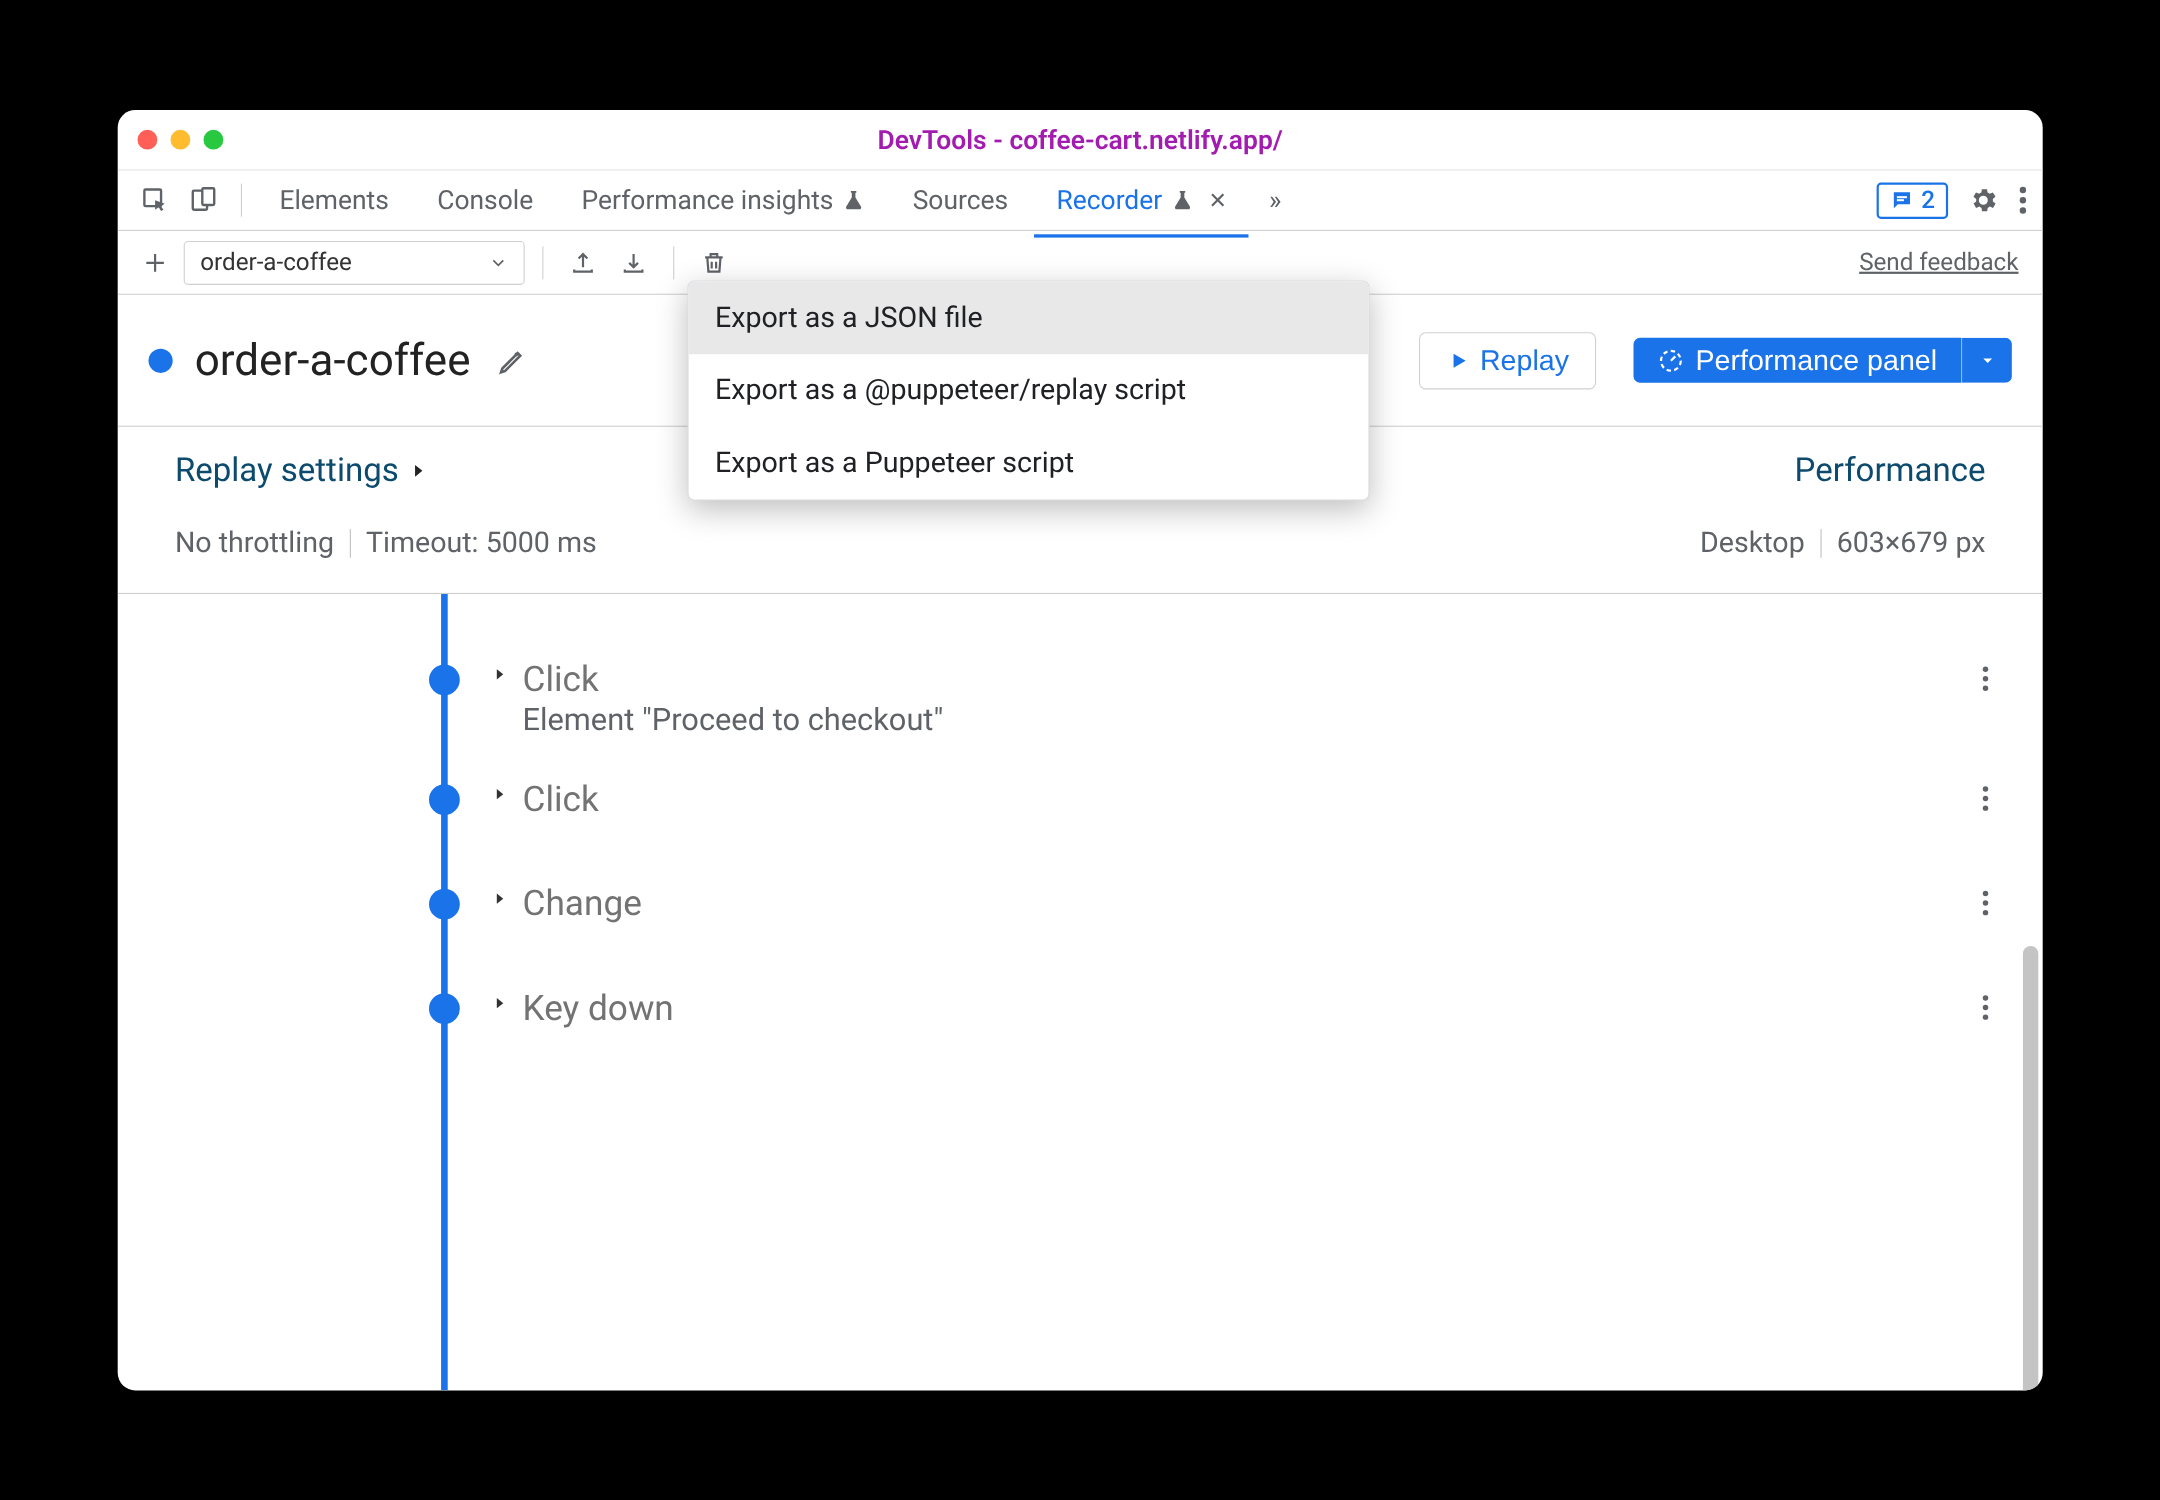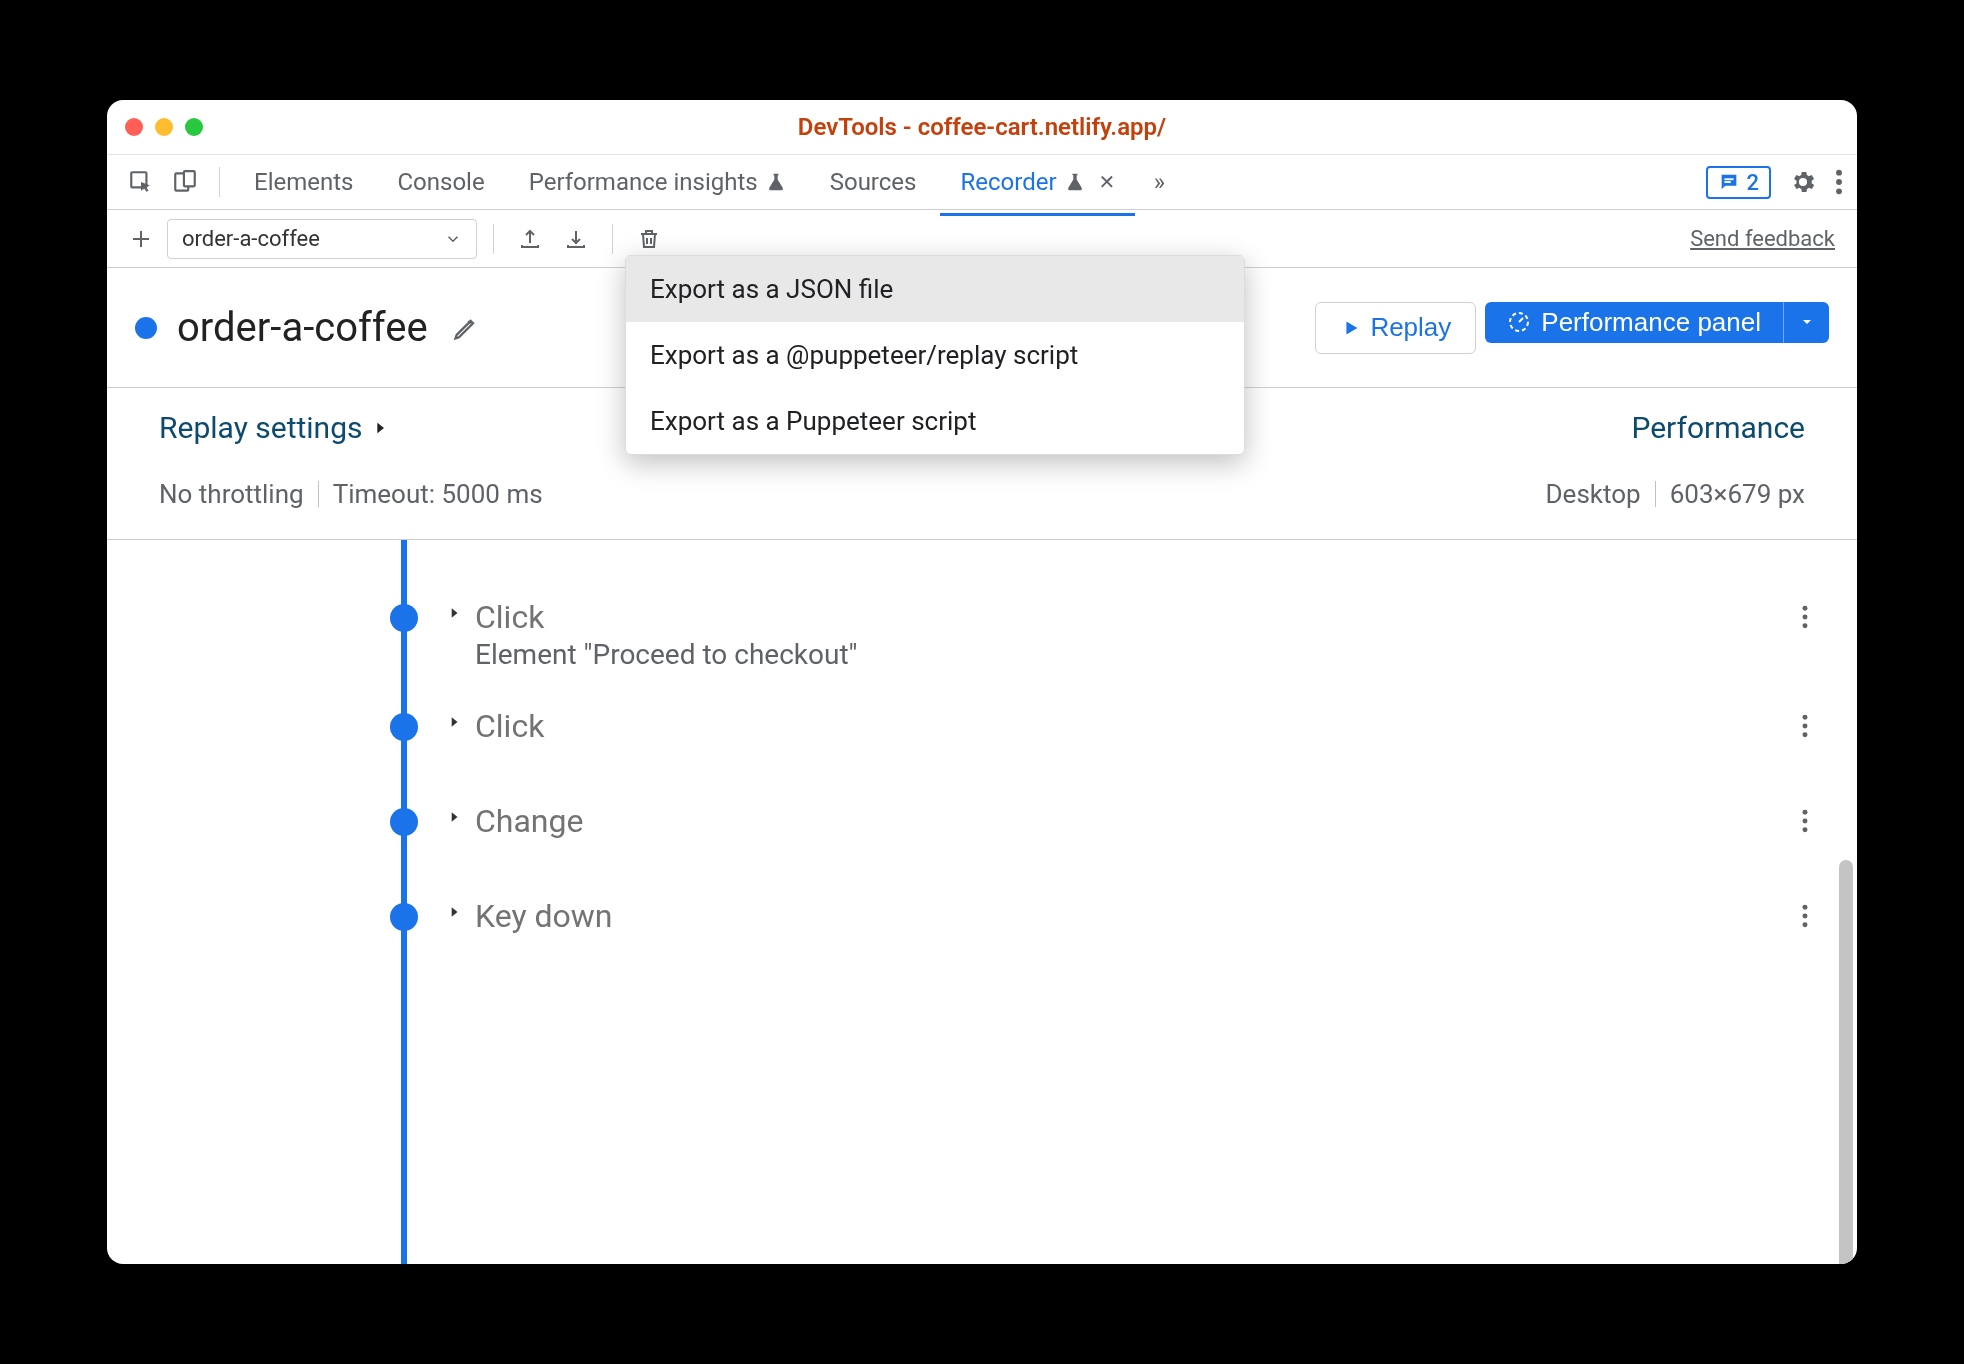--- a/index.html
+++ b/index.html
@@ -33,21 +33,21 @@
   }
   .traffic { display: flex; gap: 12px; }
   .traffic span {
     width: 18px; height: 18px; border-radius: 50%; display:block;
   }
   .tl-close { background:#ff5f57; }
   .tl-min { background:#febc2e; }
   .tl-max { background:#28c840; }
   .title {
     position:absolute; left:0; right:0; text-align:center;
-    font-weight:600; font-size:24px; color:#c2410c;
+    font-weight:600; font-size:24px; color:#a21caf;
   }
   .tabbar {
     height: 55px;
     display:flex;
     align-items:center;
     border-bottom: 1px solid #d0d0d0;
     padding: 0 14px;
     gap: 4px;
     position: relative;
   }
@@ -114,21 +114,21 @@
   }
   .rec-dot {
     width:22px; height:22px; border-radius:50%; background:#1a73e8;
   }
   .rec-title {
     font-size:40px; color:#222; font-weight:400;
   }
   .edit-icon {
     color:#5f6368; width:36px; height:36px; display:flex; align-items:center; justify-content:center;
   }
-  .header-right { margin-left:auto; display:flex; gap:9px; align-items:flex-start;}
+  .header-right { margin-left:auto; display:flex; gap:34px; align-items:center;}
   .replay-btn {
     border:1px solid #d0d0d0; border-radius:6px;
     color:#1a73e8; font-size:26px; font-weight:500;
     height:52px; padding:0 24px; display:flex; align-items:center; gap:8px;
     background:#fff;
   }
   .perf-group { display:flex; height:41px; }
   .perf-btn {
     background:#1a73e8; color:#fff; font-size:26px; font-weight:500;
     padding:0 22px; display:flex; align-items:center; gap:10px;

